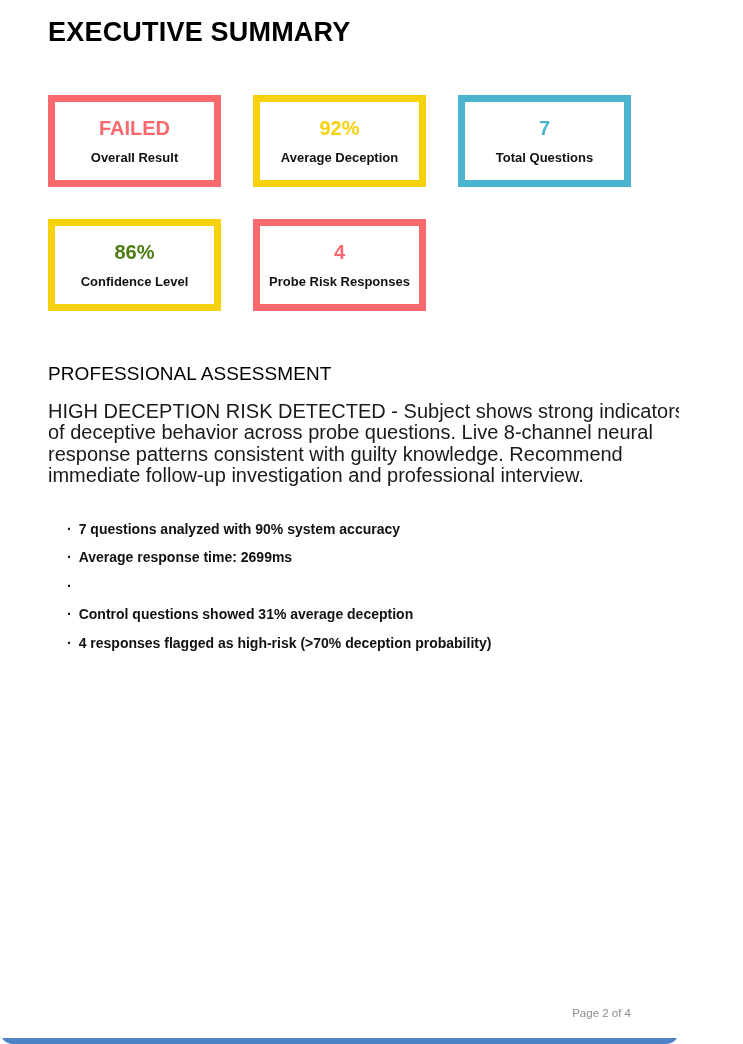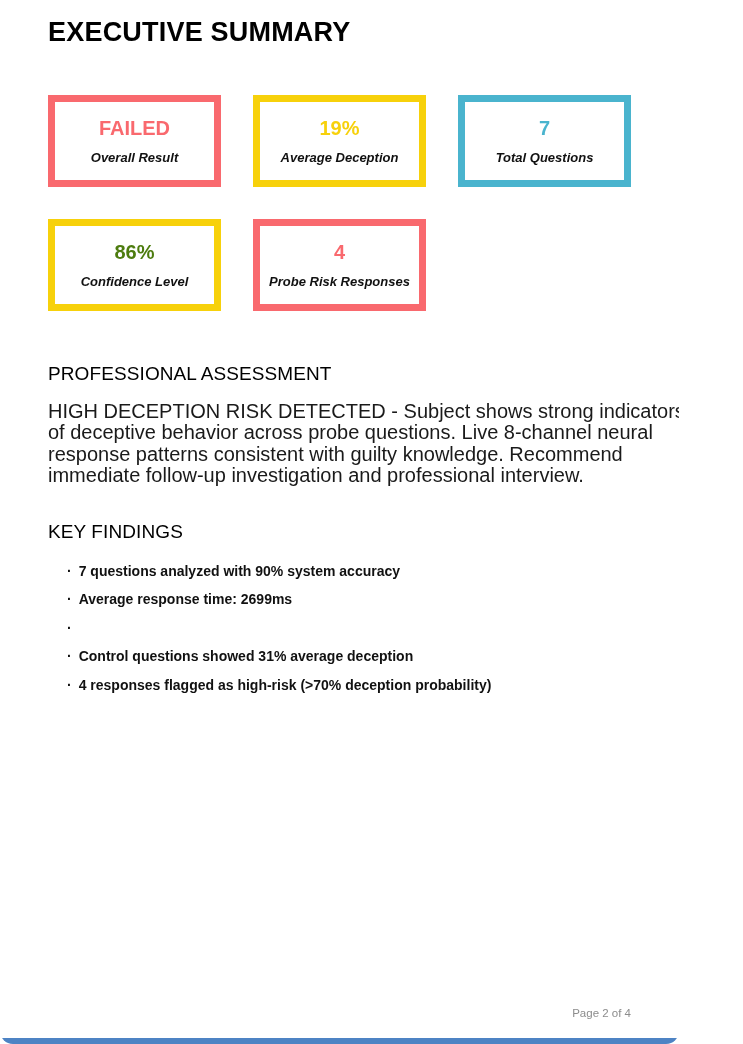--- a/index.html
+++ b/index.html
@@ -50,21 +50,20 @@
   .card-value {
     font-size: 20px;
     font-weight: bold;
     line-height: 1;
   }
   .card-label {
     font-size: 13px;
     font-weight: bold;
     color: #111111;
     line-height: 1;
-    font-style: italic;
   }
   .section-pa { margin-top: 52px; }
   .section-kf { margin-top: 34px; }
   .section-heading {
     margin: 0;
     font-size: 19px;
     font-weight: normal;
     color: #000000;
     letter-spacing: 0.1px;
   }
@@ -117,21 +116,21 @@
   <div class="content">
 
     <h1 class="page-title">EXECUTIVE SUMMARY</h1>
 
     <div class="cards">
       <div class="card" style="border-color: rgb(249, 105, 110);">
         <div class="card-value" style="color: rgb(249, 105, 110);">FAILED</div>
         <div class="card-label">Overall Result</div>
       </div>
       <div class="card" style="border-color: rgb(247, 209, 11);">
-        <div class="card-value" style="color: rgb(247, 209, 11);">19%</div>
+        <div class="card-value" style="color: rgb(247, 209, 11);">92%</div>
         <div class="card-label">Average Deception</div>
       </div>
       <div class="card" style="border-color: rgb(74, 180, 206);">
         <div class="card-value" style="color: rgb(74, 180, 206);">7</div>
         <div class="card-label">Total Questions</div>
       </div>
       <div class="card" style="border-color: rgb(247, 209, 11);">
         <div class="card-value" style="color: #4d7c0f;">86%</div>
         <div class="card-label">Confidence Level</div>
       </div>
@@ -140,21 +139,20 @@
         <div class="card-label">Probe Risk Responses</div>
       </div>
     </div>
 
     <section class="section-pa">
       <h2 class="section-heading">PROFESSIONAL ASSESSMENT</h2>
       <p class="assessment-body">HIGH DECEPTION RISK DETECTED - Subject shows strong indicators of deceptive behavior across probe questions. Live 8-channel neural response patterns consistent with guilty knowledge. Recommend immediate follow-up investigation and professional interview.</p>
     </section>
 
     <section class="section-kf">
-      <h2 class="section-heading">KEY FINDINGS</h2>
       <ul class="findings">
         <li class="finding">
           <span class="bullet-dot">·</span>
           <span class="finding-text">7 questions analyzed with 90% system accuracy</span>
         </li>
         <li class="finding">
           <span class="bullet-dot">·</span>
           <span class="finding-text">Average response time: 2699ms</span>
         </li>
         <li class="finding">

